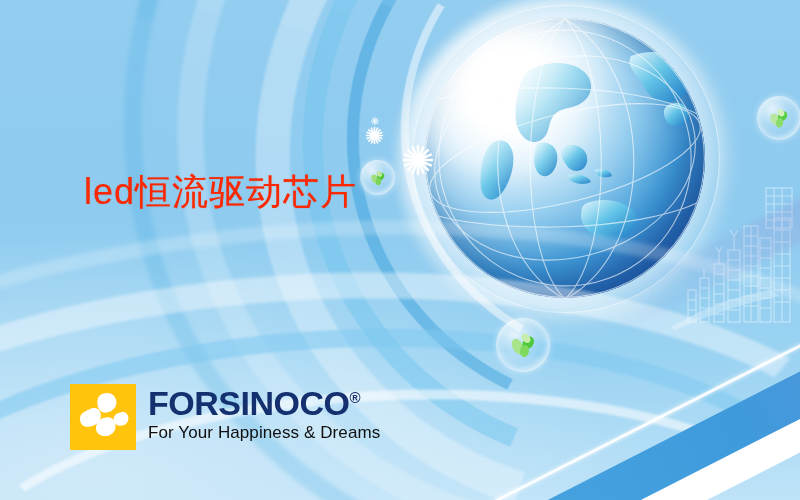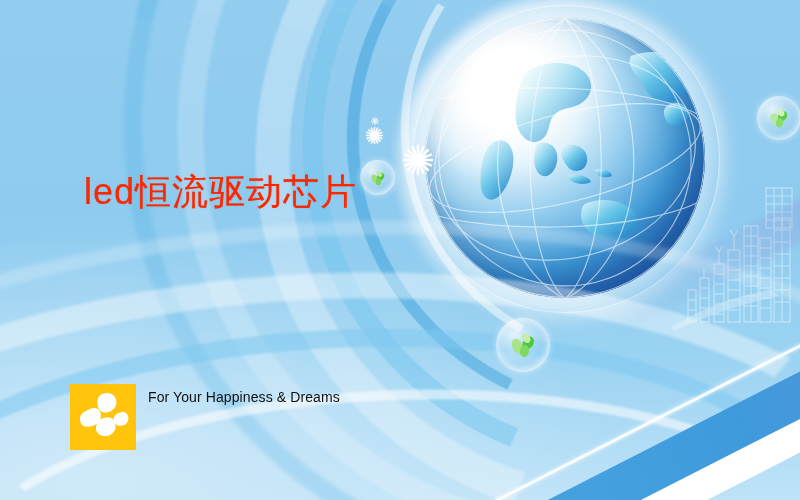--- a/index.html
+++ b/index.html
@@ -123,21 +123,21 @@
   .headline .l2{display:block;margin-left:16px;}
 
   
   .logo{position:absolute;left:70px;top:384px;display:flex;align-items:flex-start;}
   .logo-mark{width:66px;height:66px;background:#ffc40b;position:relative;flex:0 0 auto;}
   .logo-mark svg{position:absolute;inset:0;}
   .logo-text{margin-left:12px;padding-top:2px;}
   .logo-word{font-size:34px;font-weight:bold;color:#14306e;letter-spacing:-.5px;line-height:1;
       white-space:nowrap;font-family:"Liberation Sans",sans-serif;}
   .logo-word sup{font-size:15px;vertical-align:super;font-weight:bold;}
-  .logo-tag{font-size:14px;color:#101010;letter-spacing:.1px;line-height:1.2;margin-top:3px;
+  .logo-tag{font-size:17px;color:#101010;letter-spacing:.1px;line-height:1.2;margin-top:3px;
       white-space:nowrap;}
 </style>
 </head>
 <body>
 
 <div id="stage">
 
   <div class="sky"></div>
 
   <div class="arc a5"></div>
@@ -309,17 +309,18 @@
       <svg viewBox="0 0 66 66">
         <g fill="#ffffff">
           <path d="M33.5 9.5 C41 8, 46.5 12, 46.5 18.5 C46.5 24, 42 28, 36.5 28.5 C31.5 29, 28 26, 27.5 21 C27 15, 29 10.5, 33.5 9.5 Z" transform="rotate(-8 36 19)"></path>
           <path d="M18.5 26 C25 22.5, 30.5 25, 31 30.5 C31.5 36.5, 27 41.5, 20 42.5 C13.5 43.5, 9.5 40, 10 34 C10.5 29.5, 13.5 28, 18.5 26 Z" transform="rotate(-4 20 34)"></path>
           <path d="M35 33.5 C41 32, 45.5 36, 45.5 42 C45.5 48.5, 40 53, 33 52 C27.5 51, 25 46.5, 26.5 41 C27.8 36.5, 31 34.3, 35 33.5 Z" transform="rotate(6 36 43)"></path>
           <path d="M50 28.5 C55.5 27, 59 30.5, 58.5 35 C58 39.5, 54 42.5, 49 41.5 C44.8 40.6, 42.8 37, 44 33 C44.9 30.2, 47 29.2, 50 28.5 Z" transform="rotate(-6 51 35)"></path>
         </g>
       </svg>
     </div>
     <div class="logo-text">
+      <div class="logo-word"><span>FORSINOCO</span><sup>®</sup></div>
       <div class="logo-tag">For Your Happiness &amp; Dreams</div>
     </div>
   </div>
 
 </div>
 
 </body></html>

